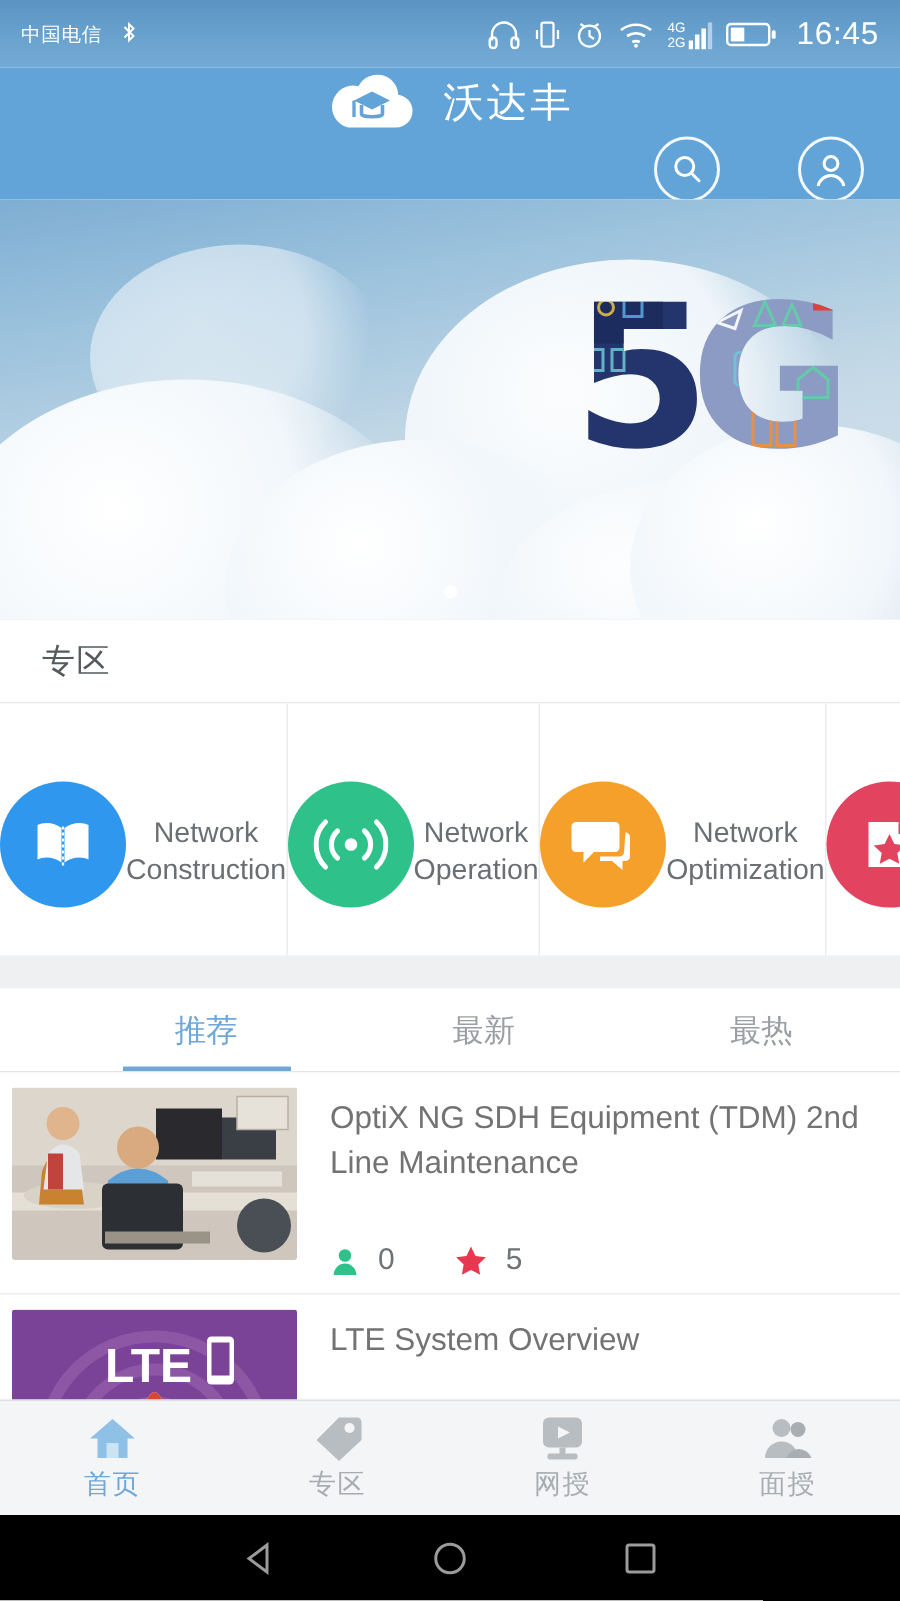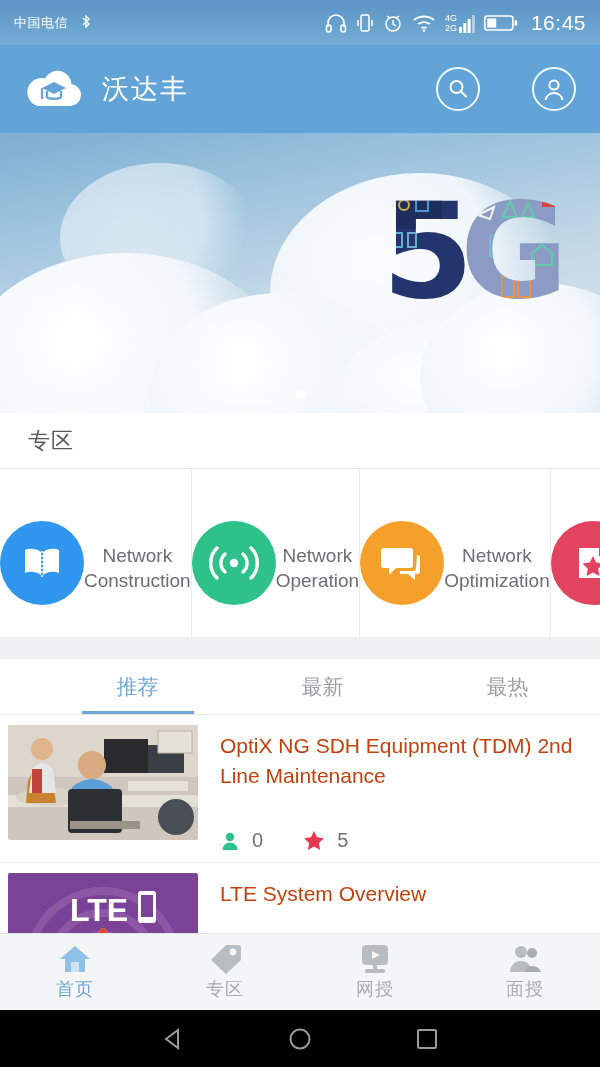--- a/index.html
+++ b/index.html
@@ -21,21 +21,21 @@
   .status-left { display: flex; align-items: center; gap: 10px; }
   .status-right { margin-left: auto; display: flex; align-items: center; gap: 9px; }
   .sicon { display: block; }
   .sig-stack { display: flex; align-items: flex-end; gap: 2px; }
   .sig-labels { display: flex; flex-direction: column; font-size: 9px; line-height: 10px; }
   .clock { font-size: 21px; margin-left: 4px; letter-spacing: .5px; }
 
   
   .appbar {
     height: 88px; width: 100%; background: #62a4d8;
-    display: flex; align-items: center; padding: 0 24px;
+    display: flex; align-items: center; padding: 0 24px; flex-direction: column;
   }
   .brand { display: flex; align-items: center; gap: 18px; }
   .brand-title { color: #ffffff; font-size: 27px; letter-spacing: 2px; }
   .appbar-actions { margin-left: auto; display: flex; align-items: center; gap: 52px; }
   .circ-btn {
     width: 44px; height: 44px; border-radius: 50%;
     border: 2px solid rgba(255,255,255,.92);
     display: flex; align-items: center; justify-content: center;
   }
 
@@ -104,21 +104,21 @@
     content: ""; position: absolute; left: 50%; transform: translateX(-50%);
     bottom: 0; width: 112px; height: 3px; background: #6fa8d6;
   }
 
   
   .list { background: #ffffff; }
   .course { display: flex; border-bottom: 1px solid #eceeef; padding: 10px 0 10px 8px; }
   .thumb { width: 190px; height: 115px; flex: 0 0 190px; border-radius: 2px; overflow: hidden; position: relative; }
   .thumb svg { display: block; }
   .course-body { flex: 1; padding: 6px 16px 0 22px; }
-  .course-title { font-size: 21px; line-height: 30px; color: #c2410c; }
+  .course-title { font-size: 21px; line-height: 30px; color: #737373; }
   .meta { display: flex; align-items: center; gap: 40px; margin-top: 38px; }
   .meta-item { display: flex; align-items: center; gap: 12px; }
   .meta-val { font-size: 20px; color: #6e7377; }
 
   
   .bottomnav {
     position: absolute; left: 0; bottom: 57px; width: 100%; height: 77px;
     background: #f4f5f6; border-top: 1px solid #dfe1e3;
     display: flex; align-items: center;
   }

